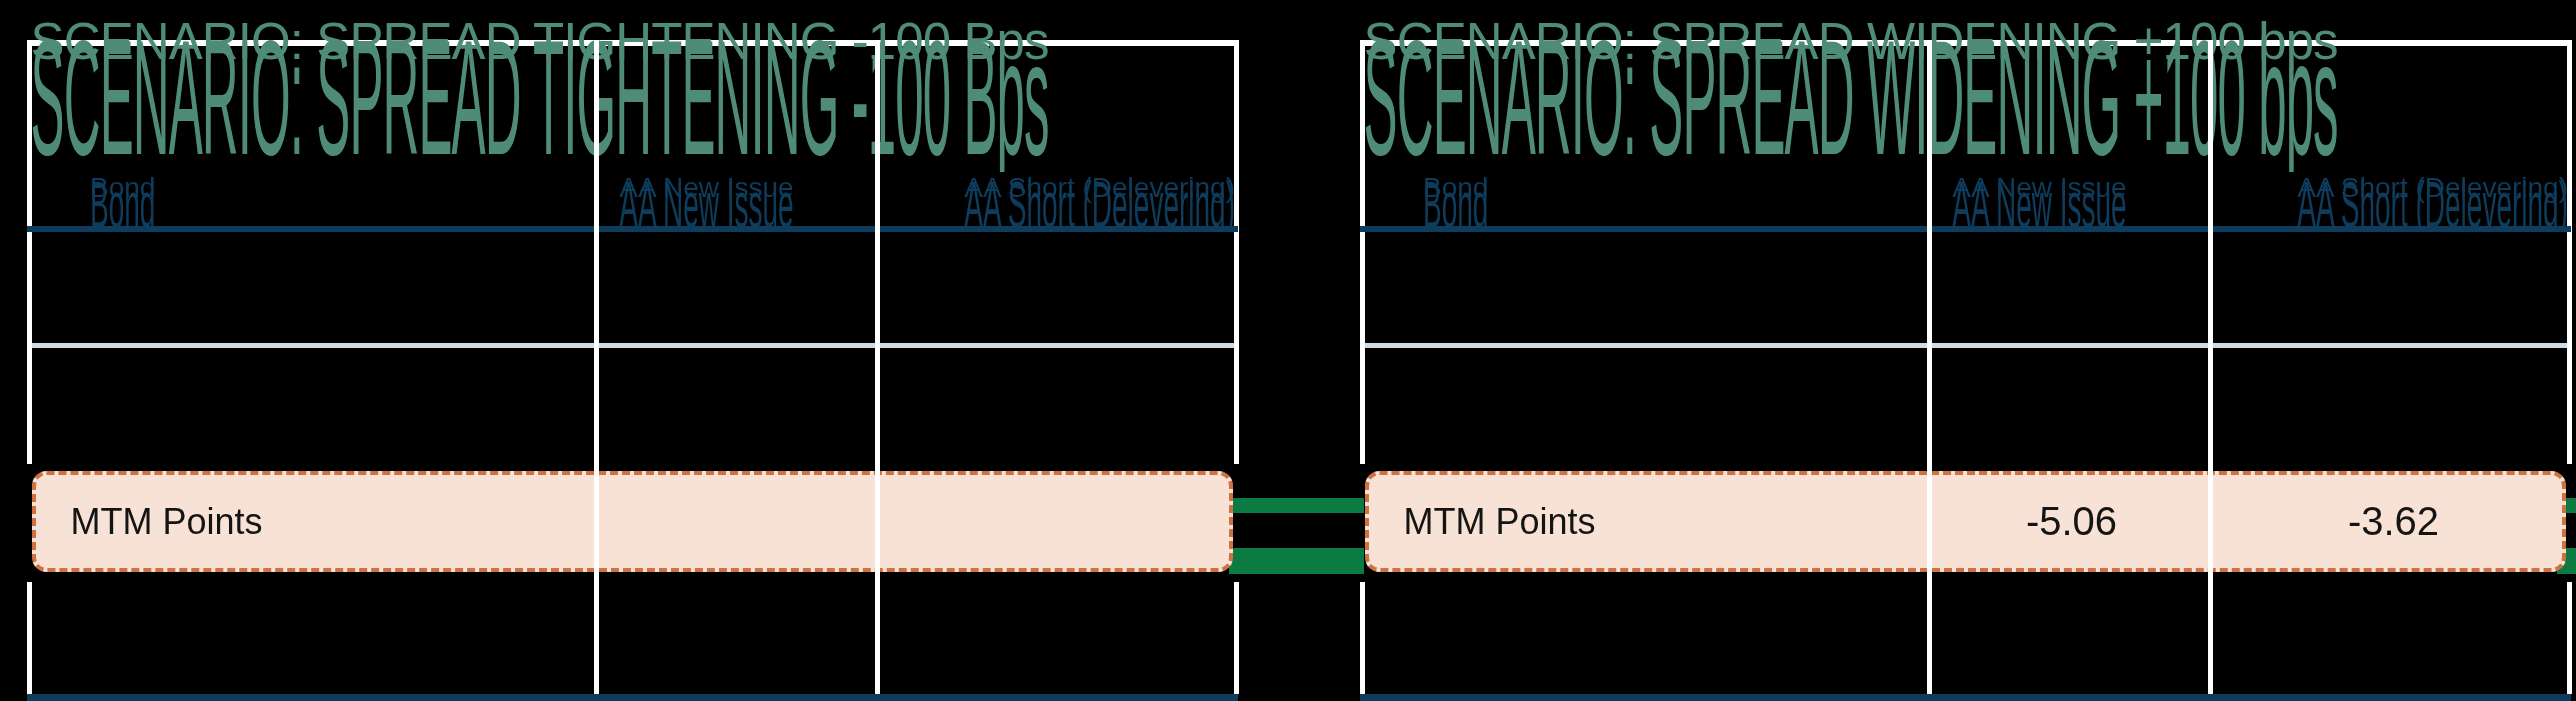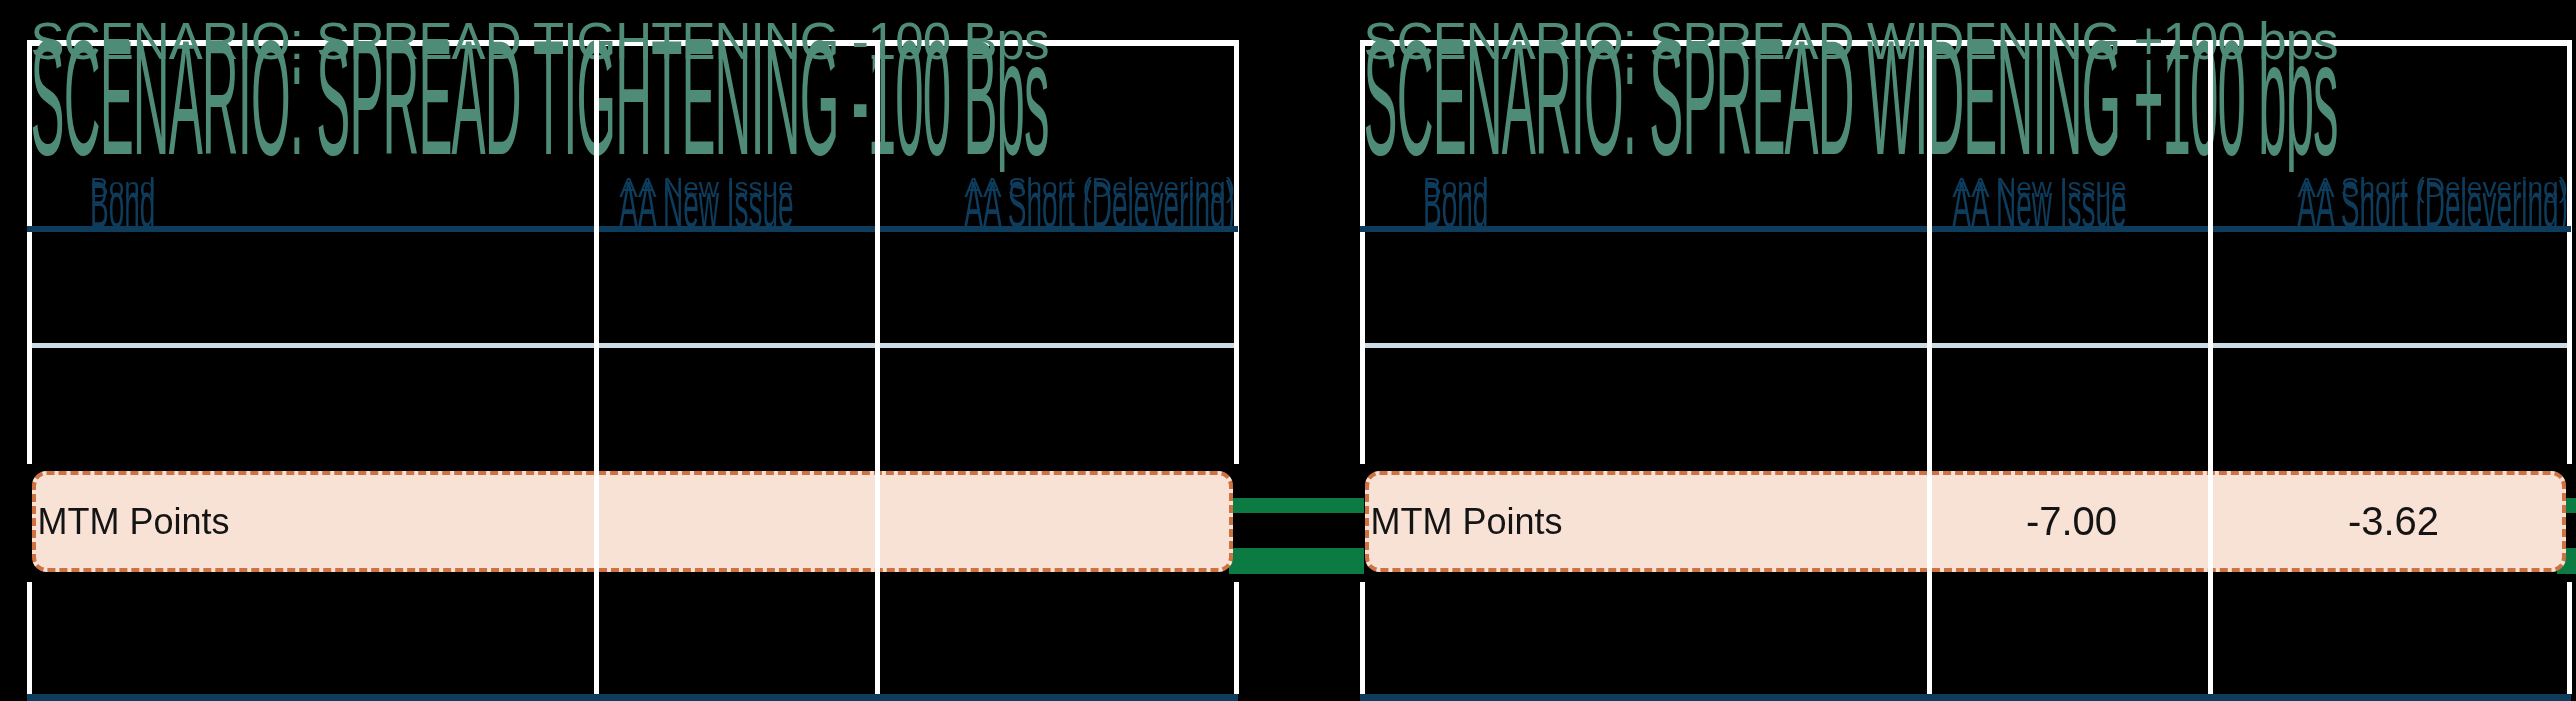--- a/index.html
+++ b/index.html
@@ -36,21 +36,21 @@
   .hdr-cell{position:absolute;top:174px;height:53px;overflow:hidden;z-index:2;color:var(--navy);font-size:28px;}
   .hdr-bond{left:22px;width:527px;text-align:left;margin-left:41px;}
   .hdr-c2{left:567px;width:225px;text-align:center;}
   .hdr-c3{left:848px;width:360px;text-align:right;}
   .hdr-txt{position:relative;z-index:2;line-height:1;white-space:nowrap;}
   .hdr-stretch{position:absolute;left:0;top:0;width:100%;z-index:1;line-height:1;white-space:nowrap;transform-origin:0 0;transform:scaleY(2.3);}
 
   
   .mtm-row{position:absolute;left:4.5px;top:471px;width:1193px;height:93px;background:var(--peach);
     border:4.5px dashed var(--orange);border-radius:14.5px;z-index:4;}
-  .row-label{position:absolute;left:2px;top:0;height:100%;display:flex;align-items:center;
+  .row-label{position:absolute;left:35px;top:0;height:100%;display:flex;align-items:center;
     font-size:36px;color:var(--ink);}
   .row-val{position:absolute;top:0;height:100%;display:flex;align-items:center;justify-content:center;
     font-size:40px;color:var(--ink);}
   .rv1{left:521px;width:364px;}
   .rv2{left:843px;width:364px;}
 
   
   .stripe{position:absolute;background:var(--green);z-index:3;}
   .st-gap-up{left:1229px;top:498px;width:135px;height:14.5px;}
   .st-gap-lo{left:1229px;top:548px;width:135px;height:26px;}
@@ -126,21 +126,21 @@
     </div>
     <div class="hdr-cell hdr-c3">
       <div class="hdr-stretch">AA Short (Delevering)</div>
       <div class="hdr-txt">AA Short (Delevering)</div>
     </div>
 
     <div class="hline-underline"></div>
 
     <div class="mtm-row">
       <div class="row-label">MTM Points</div>
-      <div class="row-val rv1">-7.00</div>
+      <div class="row-val rv1">-5.06</div>
       <div class="row-val rv2">-3.62</div>
     </div>
   </div>
 
   <div class="stripe st-gap-up"></div>
   <div class="stripe st-gap-lo"></div>
   <div class="stripe st-r-up"></div>
   <div class="stripe st-r-lo"></div>
 
 </div>

